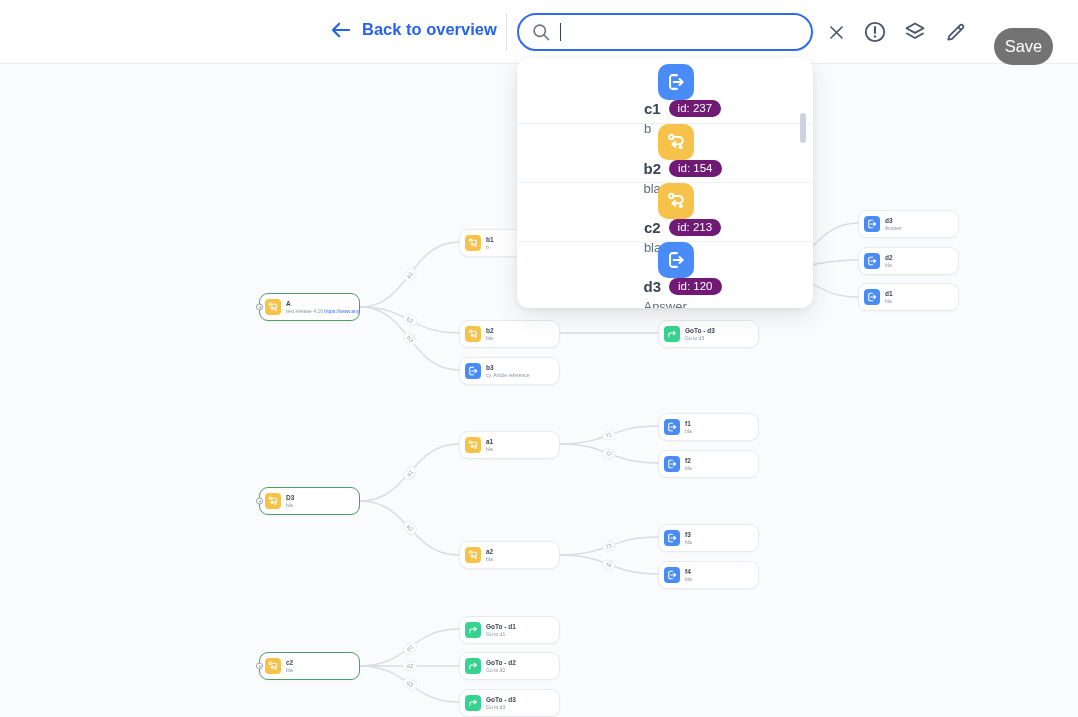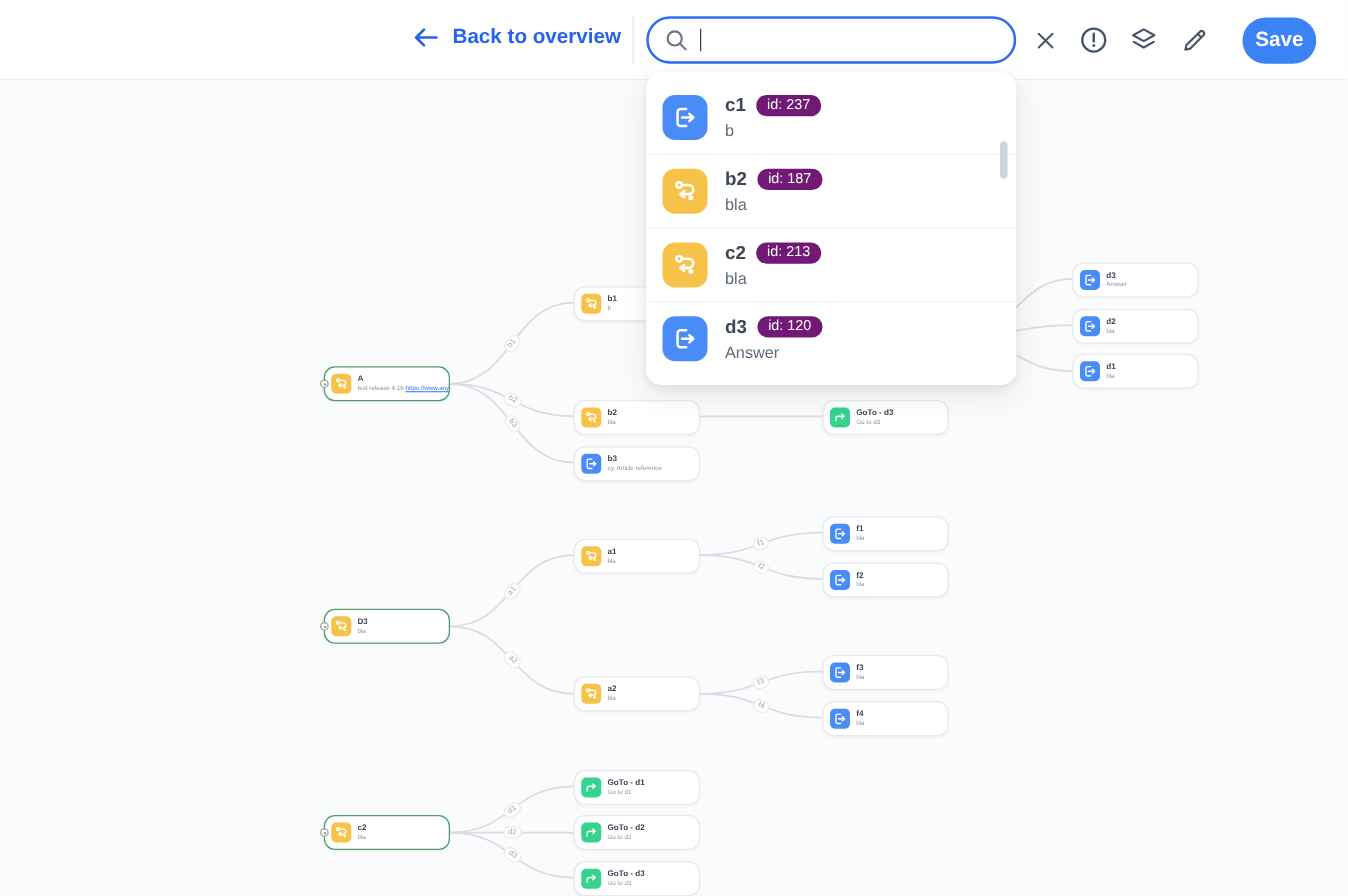--- a/index.html
+++ b/index.html
@@ -39,31 +39,31 @@
     background:#e4e7eb; }
   .searchbox { position:absolute; left:517px; top:13px; width:296px; height:38px;
     border:2px solid #2e6bf0; border-radius:19px; background:#fff; display:flex;
     align-items:center; padding:0 12px; z-index:21; }
   .searchbox input { border:none; outline:none; flex:1; font-size:15.5px;
     color:#333; margin-left:8px; font-family:"Liberation Sans", sans-serif; }
   .searchbox input::placeholder { color:#9aa2af; }
   .caret { width:1px; height:18px; background:#3a4354; margin-left:9px; }
   .tb-icon { position:absolute; top:18px; width:28px; height:28px; display:flex;
     align-items:center; justify-content:center; cursor:pointer; }
-  .save-btn { position:absolute; left:994px; top:14px; width:59px; height:37px;
-    border:none; border-radius:18.5px; background:#3b82f6; color:#fff;
-    font-size:16.5px; font-weight:bold; font-family:"Liberation Sans", sans-serif; }
+  .save-btn { position:absolute; left:994px; top:28px; width:59px; height:37px;
+    border:none; border-radius:18.5px; background:#737373; color:#fff;
+    font-size:16.5px; font-weight:normal; font-family:"Liberation Sans", sans-serif; }
 
   
   #dropdown { position:absolute; left:517px; top:58px; width:296px; height:250px;
     background:#fff; border-radius:12px; z-index:30; overflow:hidden;
     box-shadow:0 8px 24px rgba(25,35,55,.10), 0 2px 6px rgba(25,35,55,.06); }
   .dd-inner { padding-top:6px; }
-  .dd-item { height:59px; display:flex; align-items:center; padding-left:13px;
-    cursor:pointer; }
+  .dd-item { height:59px; display:flex; align-items:center; padding-left:21px;
+    cursor:pointer;flex-direction:column; }
   .dd-item + .dd-item { border-top:1px solid #eef1f5; }
   .dd-icon { width:36px; height:36px; border-radius:10px; flex:0 0 36px;
     display:flex; align-items:center; justify-content:center; }
   .dd-texts { margin-left:14px; }
   .dd-titlerow { display:flex; align-items:center; gap:8px; }
   .dd-title { font-size:15px; font-weight:bold; color:#3b4656; }
   .dd-badge { font-size:11.5px; color:#fff; background:#701a75; border-radius:10px;
     padding:2px 9px; line-height:13px; }
   .dd-sub { font-size:13px; color:#5f6b7a; margin-top:4px; }
   .dd-scrollbar { position:absolute; right:7px; top:55px; width:6px; height:30px;
@@ -416,21 +416,21 @@
           <svg width="22" height="22" viewBox="0 0 24 24">
     <circle cx="6.8" cy="6.5" r="2.4" fill="none" stroke="#fff" stroke-width="2.2" stroke-linecap="round" stroke-linejoin="round"></circle>
     <path d="M9.6 6.5h5.6a4 4 0 0 1 0 8H9" fill="none" stroke="#fff" stroke-width="2.2" stroke-linecap="round" stroke-linejoin="round"></path>
     <path d="M11.3 11.8L8 14.5l3.3 2.7" fill="none" stroke="#fff" stroke-width="2.2" stroke-linecap="round" stroke-linejoin="round"></path>
     <circle cx="17.2" cy="17.6" r="2.2" fill="#fff"></circle>
           </svg>
         </div>
      <div class="dd-texts">
        <div class="dd-titlerow">
          <span class="dd-title">b2</span>
-         <span class="dd-badge">id: 187</span>
+         <span class="dd-badge">id: 154</span>
        </div>
        <div class="dd-sub">bla</div>
      </div>
       </div>
       <div class="dd-item">
         <div class="dd-icon" style="background:#f7c24a">
           <svg width="22" height="22" viewBox="0 0 24 24">
     <circle cx="6.8" cy="6.5" r="2.4" fill="none" stroke="#fff" stroke-width="2.2" stroke-linecap="round" stroke-linejoin="round"></circle>
     <path d="M9.6 6.5h5.6a4 4 0 0 1 0 8H9" fill="none" stroke="#fff" stroke-width="2.2" stroke-linecap="round" stroke-linejoin="round"></path>
     <path d="M11.3 11.8L8 14.5l3.3 2.7" fill="none" stroke="#fff" stroke-width="2.2" stroke-linecap="round" stroke-linejoin="round"></path>

